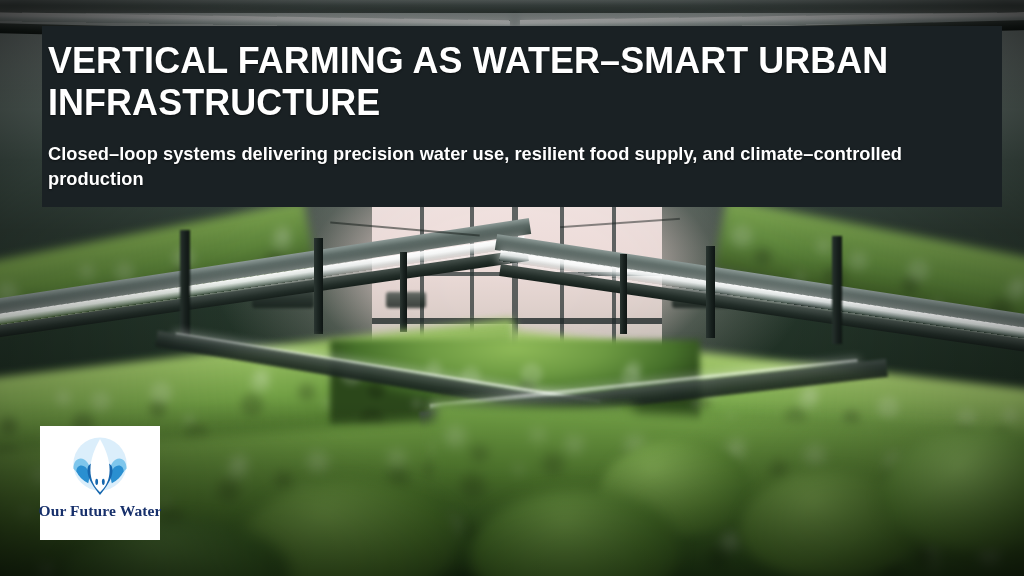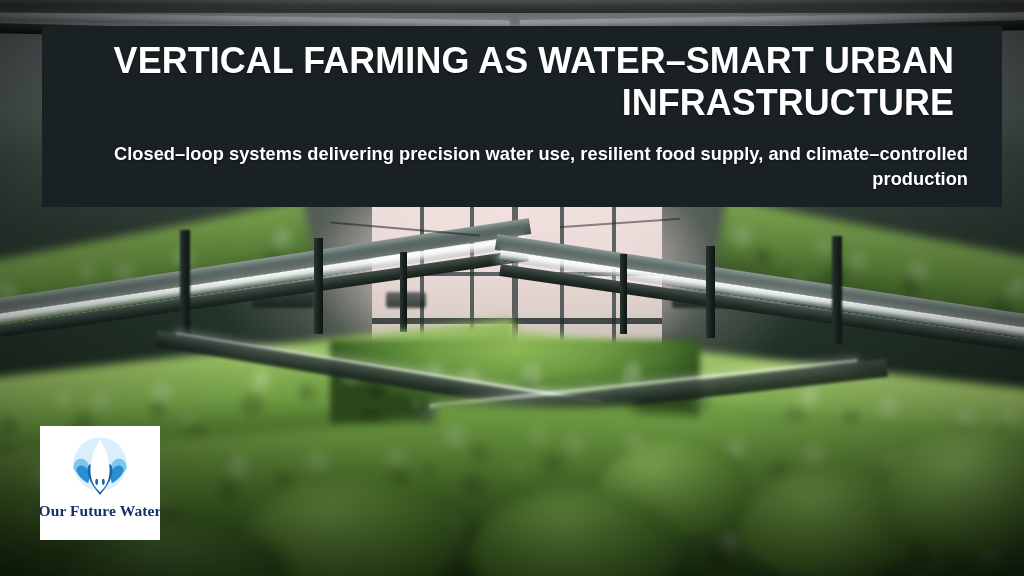--- a/index.html
+++ b/index.html
@@ -68,21 +68,21 @@
   .vig{position:absolute;inset:0;pointer-events:none;
     background:
       radial-gradient(ellipse 700px 420px at 512px 300px,
         rgba(0,0,0,0) 40%, rgba(0,0,0,.26) 75%, rgba(0,0,0,.62) 100%),
       linear-gradient(180deg, rgba(0,0,0,.30) 0px, rgba(0,0,0,0) 110px,
         rgba(0,0,0,0) 400px, rgba(0,0,0,.42) 576px);}
 
   
   .panel{position:absolute;left:42px;top:26px;width:960px;height:181px;
     background:#1a2124;}
-  .panel-inner{padding:14px 20px 0 6px;text-align:right;}
+  .panel-inner{padding:14px 20px 0 6px;}
 
   .title{color:#fff;font-size:37px;line-height:42px;font-weight:700;
     letter-spacing:.1px;margin:0;
     font-family:"Liberation Sans",sans-serif;
     font-stretch:condensed;
     text-shadow:0 1px 2px rgba(0,0,0,.55);
     transform:scaleX(.97);transform-origin:left center;}
 
   .subtitle{color:#fff;font-size:18.5px;line-height:25px;font-weight:700;
     margin:17px 0 0 0;letter-spacing:.05px;

